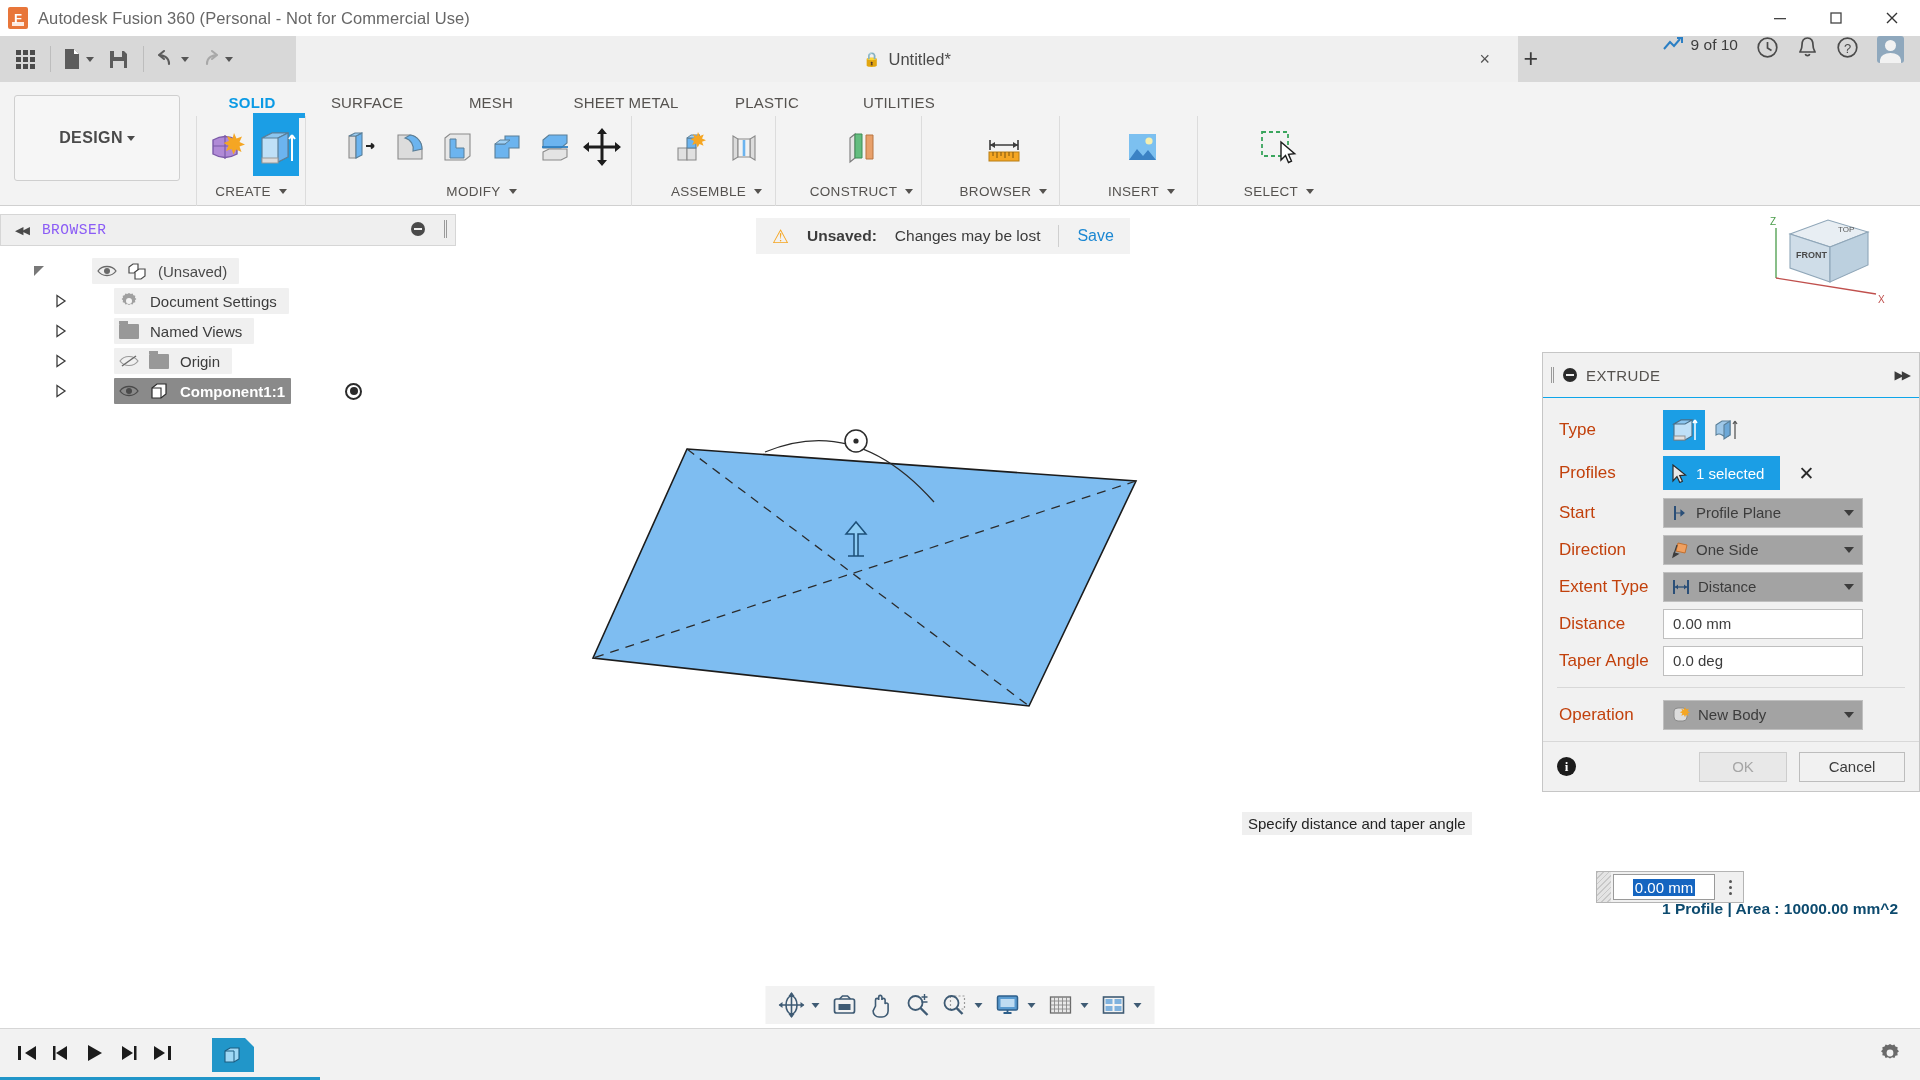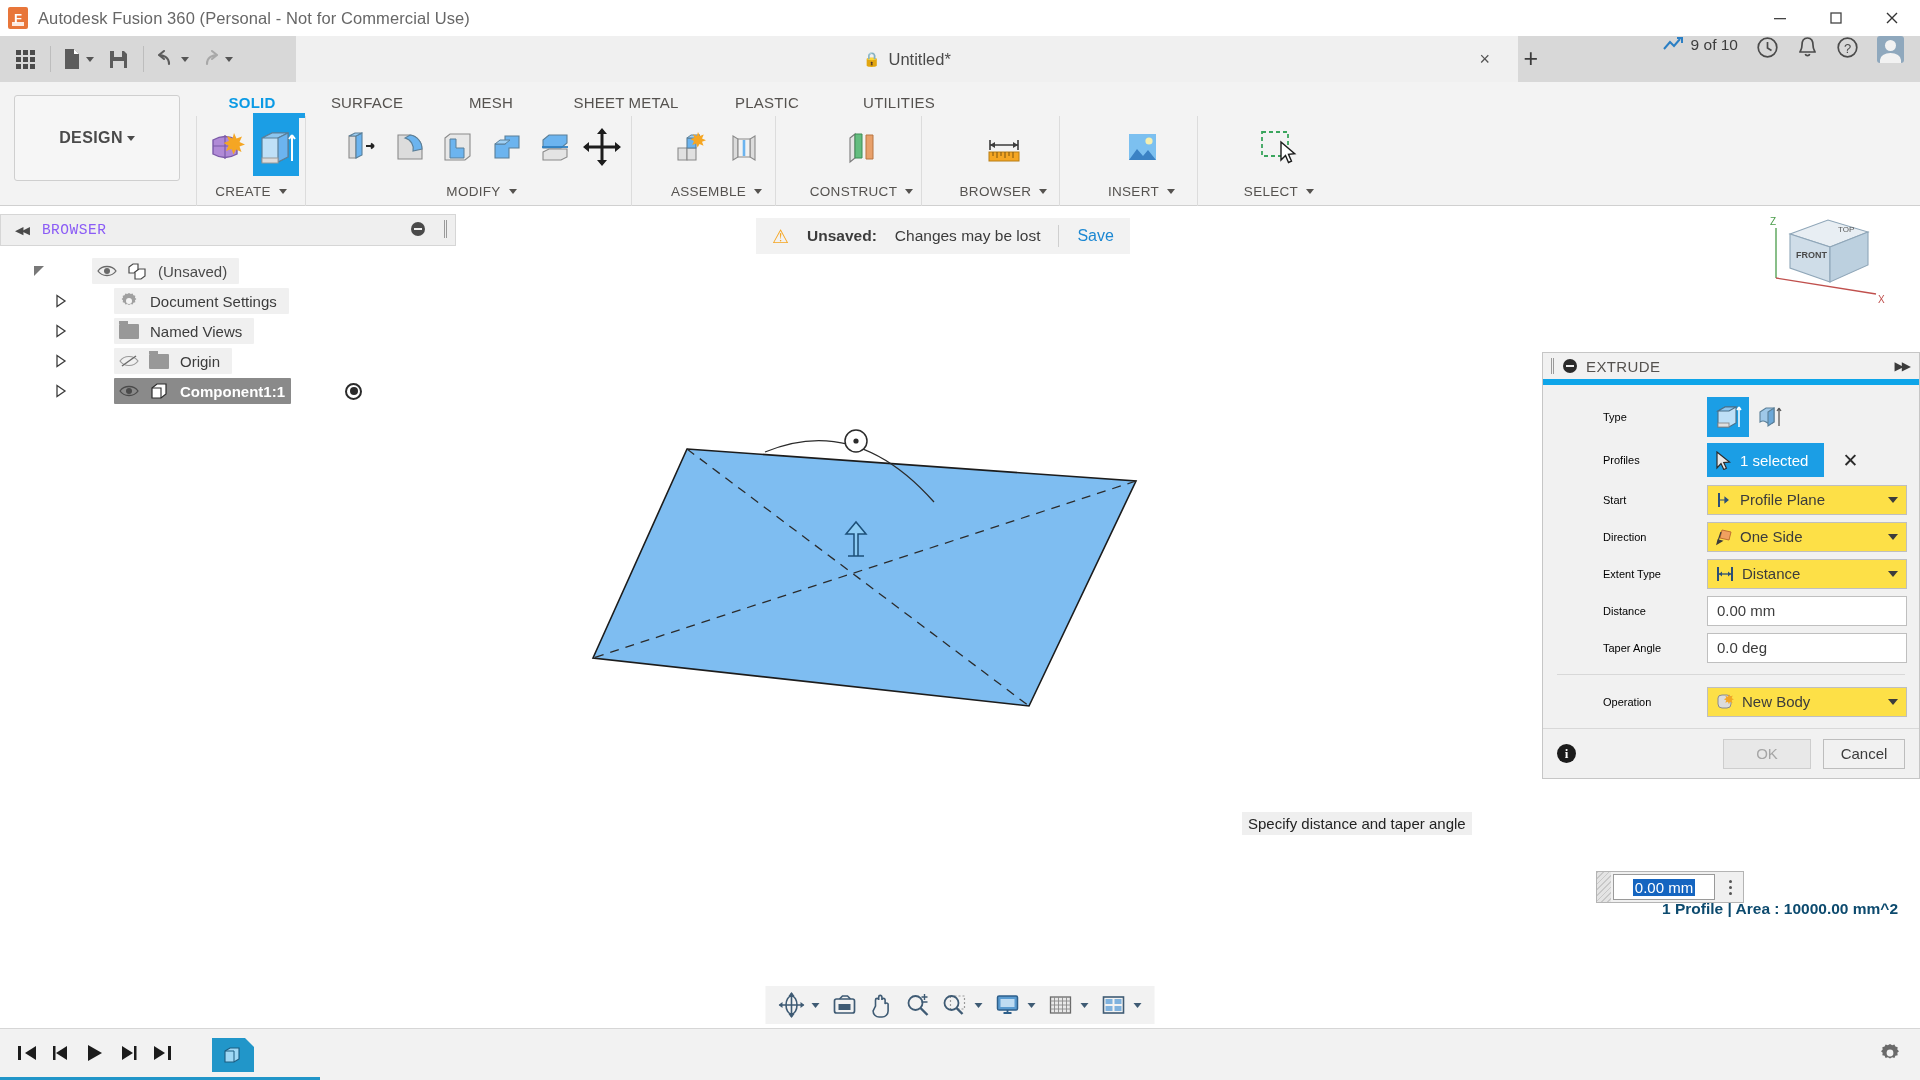--- a/index.html
+++ b/index.html
@@ -179,51 +179,51 @@
   .dist-input .fld span { background: #1565c0; color: #fff; font-size: 15px; padding: 0 2px; }
   .dist-input .dots { width: 26px; display: flex; flex-direction: column; align-items: center; gap: 3px; }
   .dist-input .dots i { width: 3px; height: 3px; background: #555; border-radius: 50%; display:block;}
 
   
   .extrude {
     position: absolute; right: 0; top: 352px; width: 378px;
     background: #f1f1f1; border: 1px solid #c6c6c6;
     font-size: 15px; color: #3c3c3c;
   }
-  .ex-head { height: 32px; display: flex; align-items: center; gap: 9px; padding-left: 8px;
-             border-bottom: 6px solid #0ea5e9; position: relative; }
+  .ex-head { height: 45px; display: flex; align-items: center; gap: 9px; padding-left: 8px;
+             border-bottom: 1px solid #0ea5e9; position: relative; }
   .ex-head .vgrip { width: 3px; height: 16px; border-left:1px solid #9a9a9a; border-right:1px solid #9a9a9a;}
   .ex-head .ttl { font-size: 15px; color: #55524f; letter-spacing: .4px; }
   .ex-head .fwd { position: absolute; right: 10px; color: #3c3c3c; font-size: 12px; letter-spacing: -2px;}
   .ex-body { padding: 10px 0 8px; }
   .ex-row { display: flex; align-items: center; height: 37px; padding-left: 16px; }
-  .ex-row .lab { width: 104px; font-size: 11px; color: #000000; margin-left: 44px; }
+  .ex-row .lab { width: 104px; font-size: 17px; color: #c2410c; }
   .ex-field {
-    width: 200px; height: 30px; background: #fde047; border: 1px solid #bfbfbf;
+    width: 200px; height: 30px; background: #a3a3a3; border: 1px solid #bfbfbf;
     display: flex; align-items: center; padding-left: 7px; gap: 7px; position: relative;
   }
   .ex-field .val { font-size: 15px; color: #3c3c3c; }
   .ex-field .dd { position: absolute; right: 8px; width: 0; height: 0;
     border-left: 5px solid transparent; border-right: 5px solid transparent; border-top: 6px solid #3c3c3c;}
   .ex-plain { width: 200px; height: 30px; background: #fff; border: 1px solid #bfbfbf;
               display: flex; align-items: center; padding-left: 9px; font-size: 15px; }
   .type-btn { width: 42px; height: 40px; display:flex; align-items:center; justify-content:center; }
   .type-btn.sel { background: #1b9ee5; }
   .prof-btn { height: 34px; background: #1b9ee5; color: #fff; display: flex; align-items: center;
               gap: 8px; padding: 0 16px 0 8px; font-size: 15px; }
   .prof-x { margin-left: 18px; font-size: 19px; color: #2b2b2b; }
   .ex-sep { height: 1px; background: #d8d8d8; margin: 8px 14px; }
   .ex-foot { height: 50px; border-top: 1px solid #d8d8d8; display: flex; align-items: center;
              padding: 0 14px; gap: 12px; }
   .info-i { width: 19px; height: 19px; border-radius: 50%; background: #1c1c1c; color: #fff;
             font-size: 13px; font-weight: bold; display:flex; align-items:center; justify-content:center;
             font-family: "Liberation Serif", serif; }
   .btn-ok { margin-left: auto; width: 88px; height: 30px; background: #e8e8e8; border: 1px solid #cdcdcd;
             color: #a6a6a6; display:flex; align-items:center; justify-content:center; font-size: 15px;}
-  .btn-cancel { width: 82px; height: 30px; background: #f1f1f1; border: 1px solid #bdbdbd;
+  .btn-cancel { width: 106px; height: 30px; background: #f1f1f1; border: 1px solid #bdbdbd;
             color: #3c3c3c; display:flex; align-items:center; justify-content:center; font-size: 15px;}
 
   
   .timeline {
     position: absolute; left: 0; bottom: 0; width: 1920px; height: 52px;
     background: #f2f2f2; border-top: 1px solid #d6d6d6; display: flex; align-items: center;
   }
   .tl-ctrls { display: flex; align-items: center; gap: 12px; padding-left: 16px; color: #1c1c1c; }
   .tl-mark { margin-left: 26px; width: 42px; height: 34px; background: #2196c9; position: relative;
              display:flex; align-items:center; justify-content:center; }

